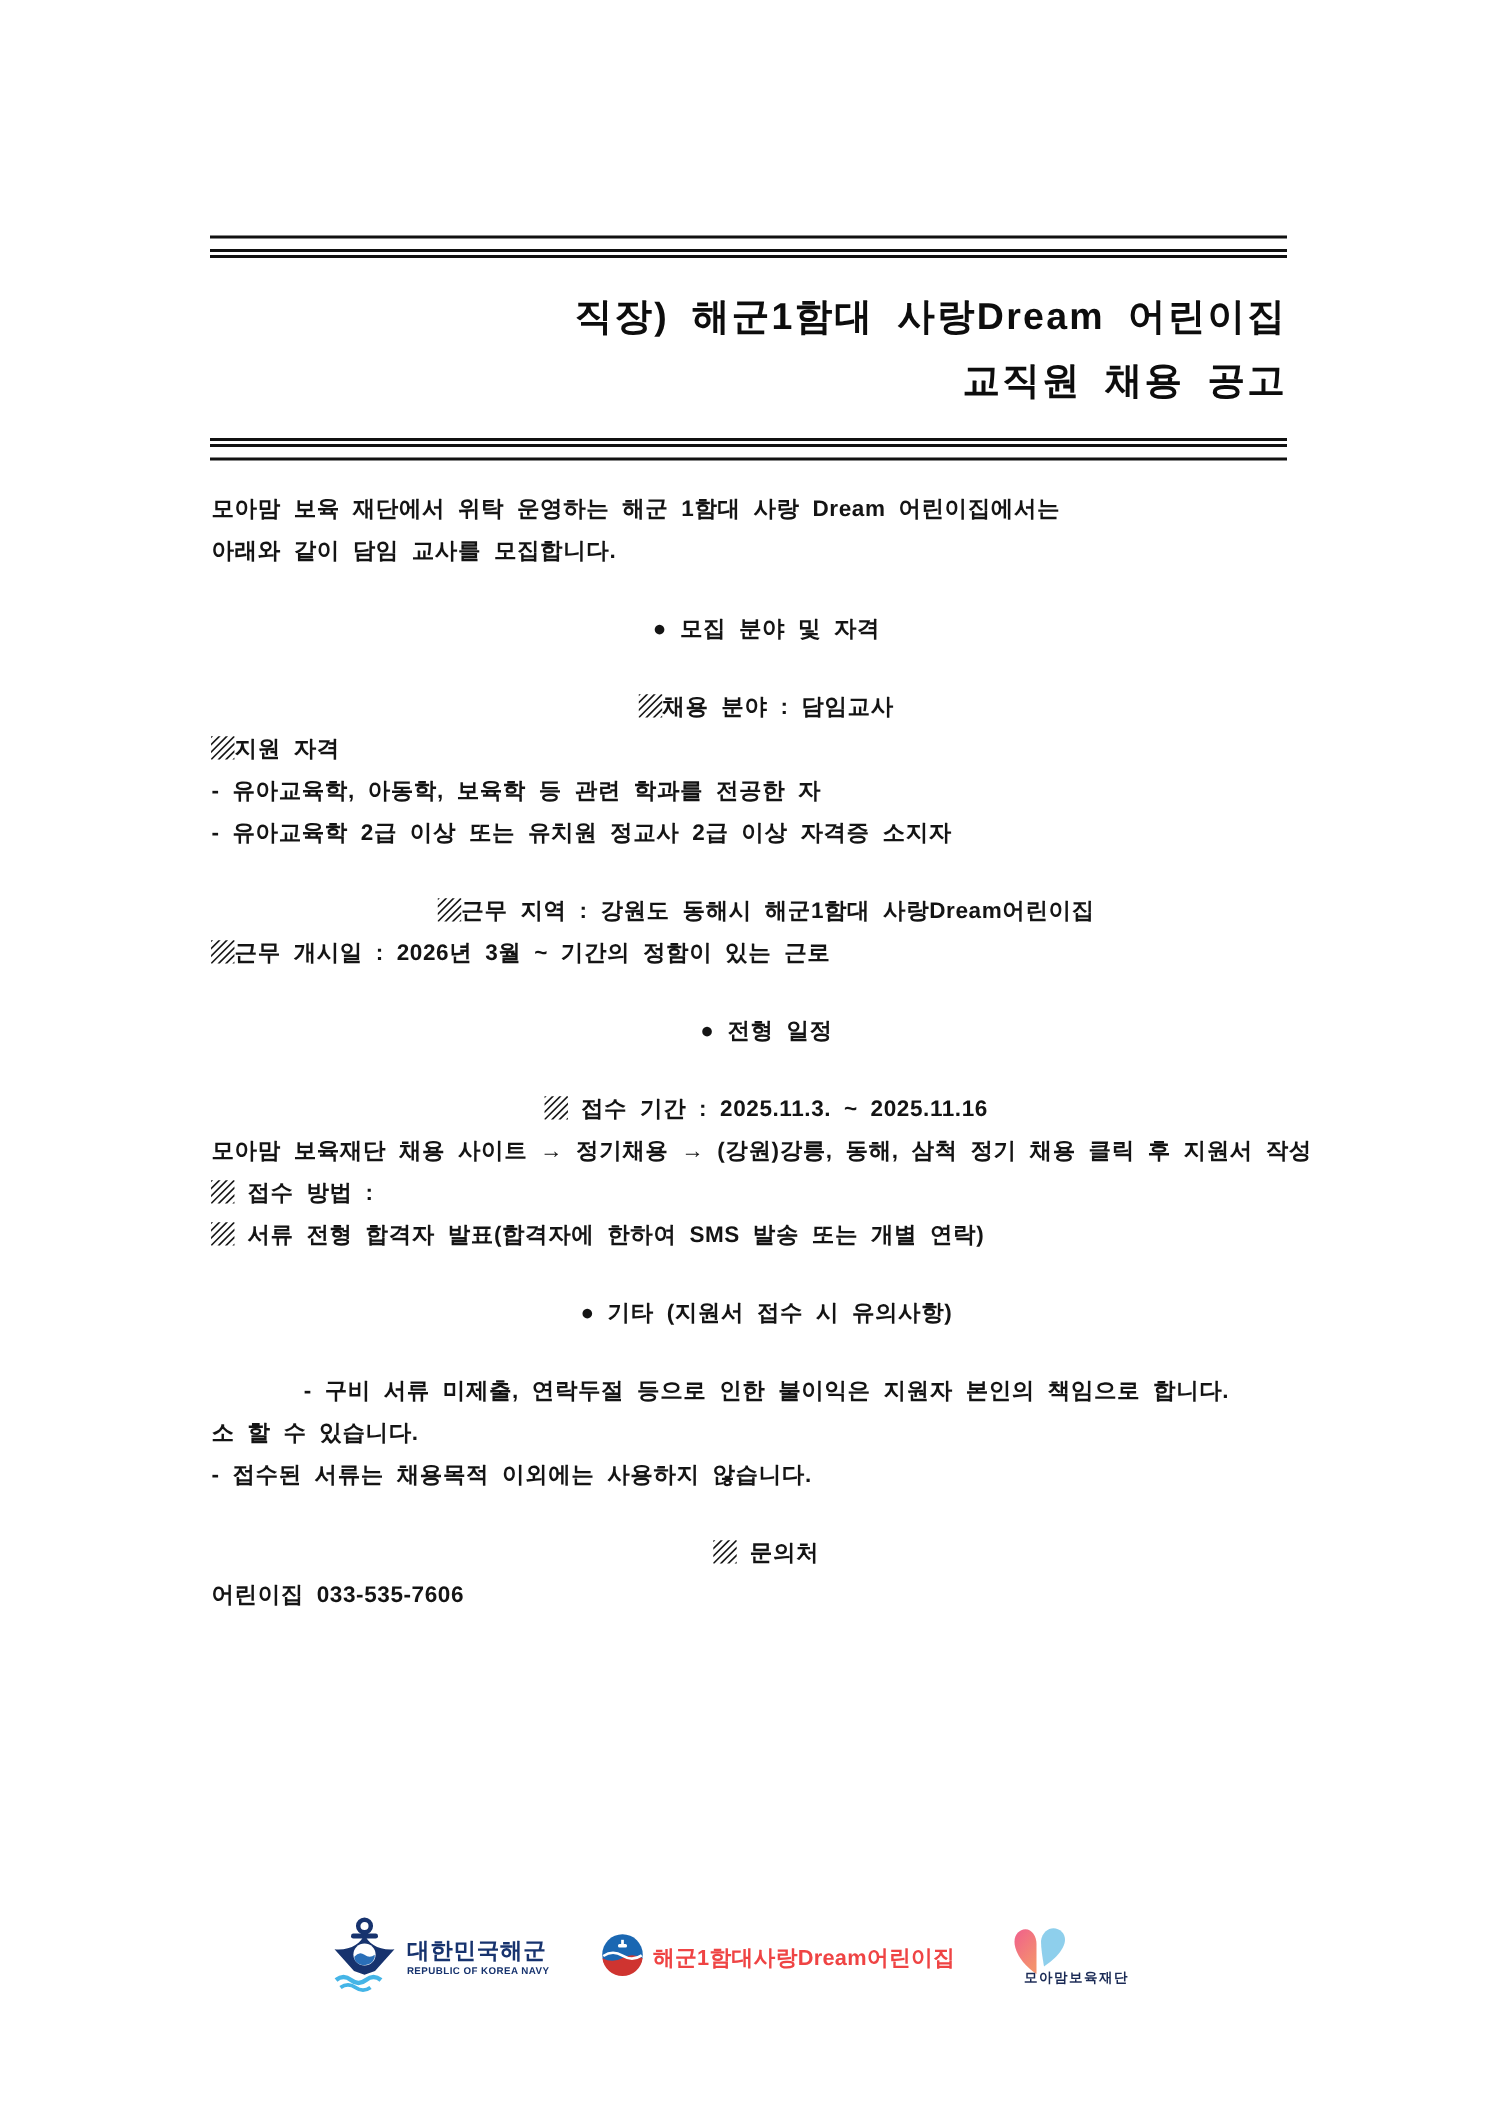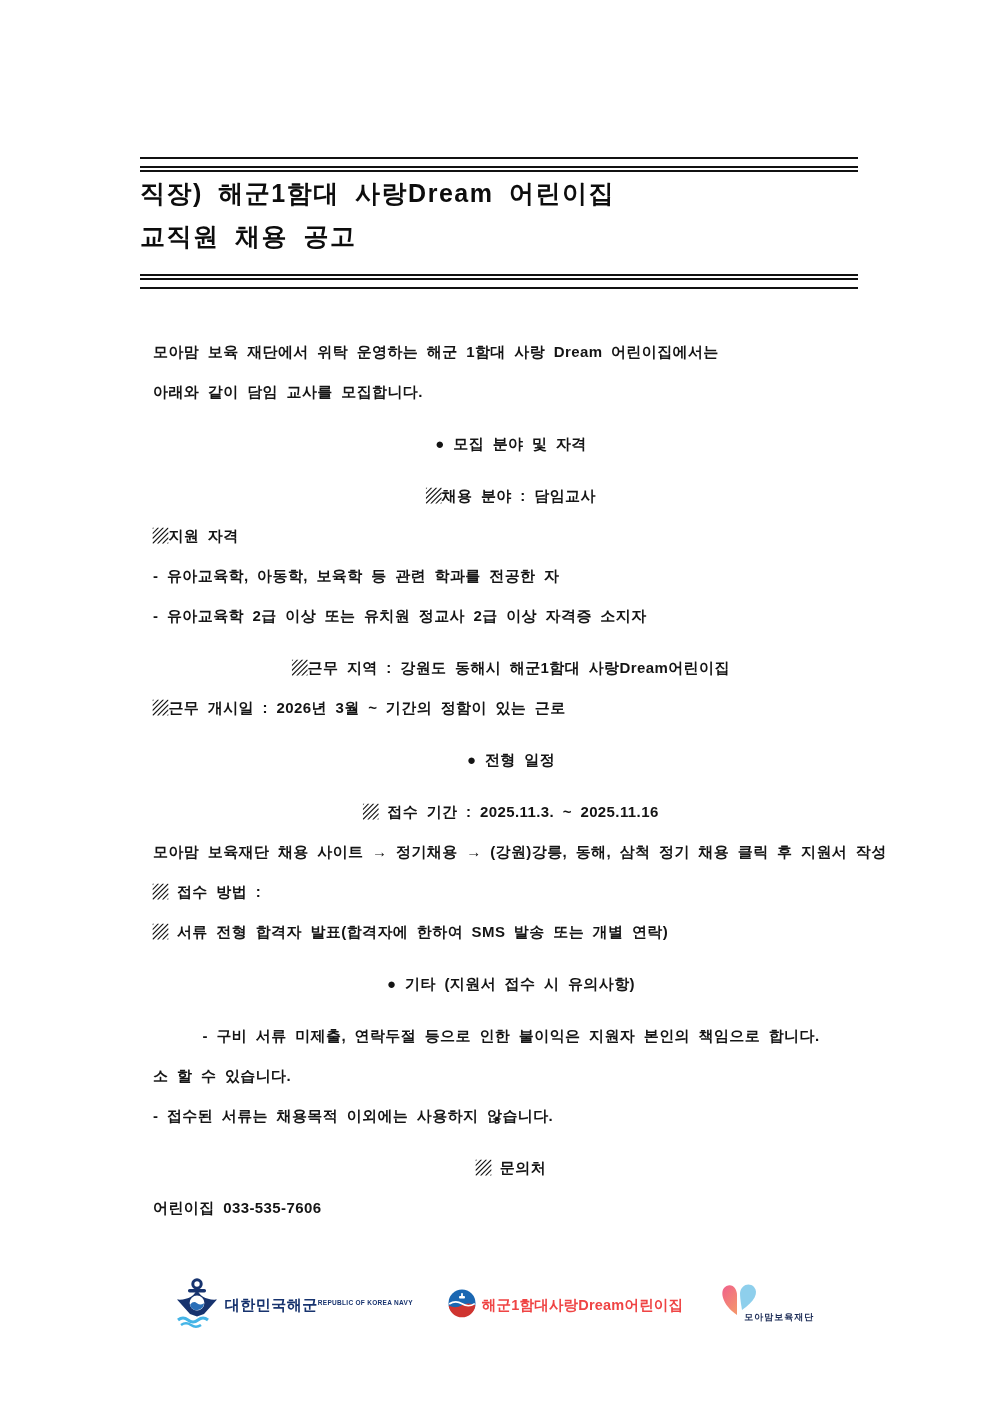--- a/index.html
+++ b/index.html
@@ -19,41 +19,41 @@
     left: 140px;
     width: 718px;
     top: 157px;
   }
   .rule-thin { border-top: 2px solid #111; }
   .title-box {
     margin-top: 7px;
     margin-bottom: 7px;
     border-top: 6px double #111;
     border-bottom: 6px double #111;
-    padding: 0 0 16px 0;
-    text-align: left;
+    padding: 18px 0 16px 0;
+    text-align: right;
   }
   .title-line {
     font-size: 25px;
     font-weight: 700;
     line-height: 43px;
     letter-spacing: 1.5px;
     word-spacing: 7px;
     color: #0d0d0d;
   }
 
   
   .body-text {
     position: absolute;
     left: 141px;
     top: 326px;
     width: 740px;
   }
   .body-text p {
-    margin: 12px;
+    margin: 0;
     font-size: 15px;
     font-weight: 600;
     line-height: 28px;
     letter-spacing: 0.4px;
     word-spacing: 4px;
     white-space: nowrap;
     color: #141414;
   }
   .body-text p.gap { margin-top: 24px; text-align: center; }
 
@@ -63,30 +63,30 @@
     left: 0;
     top: 1276px;
     width: 992px;
     display: flex;
     justify-content: center;
     align-items: center;
     gap: 34px;
   }
   .logo-group { display: flex; align-items: center; }
 
-  .navy-text { margin-left: 6px; display: flex; flex-direction: row; justify-content: flex-end; }
+  .navy-text { margin-left: 6px; display: flex; flex-direction: column; justify-content: flex-end; }
   .navy-name { font-size: 15px; font-weight: 800; color: #17336e; letter-spacing: 0.5px; line-height: 16px; }
   .navy-sub  { font-size: 6.5px; font-weight: 700; color: #17336e; letter-spacing: 0.3px; margin-top: 2px; }
 
   .daycare-name { margin-left: 5px; font-size: 14.5px; font-weight: 800; color: #ef4444; letter-spacing: 0.2px; }
 
   .foundation { position: relative; width: 100px; height: 52px; }
   .foundation svg { position: absolute; left: 0; top: 2px; }
   .foundation-name {
-    position: absolute; left: 27px; top: 32px;
+    position: absolute; left: 12px; top: 32px;
     font-size: 9px; font-weight: 800; color: #1a2a55; letter-spacing: 1px;
   }
 </style>
 </head>
 <body>
 
 <div class="page">
 
   <div class="title-wrap">
     <div class="rule-thin"></div>

